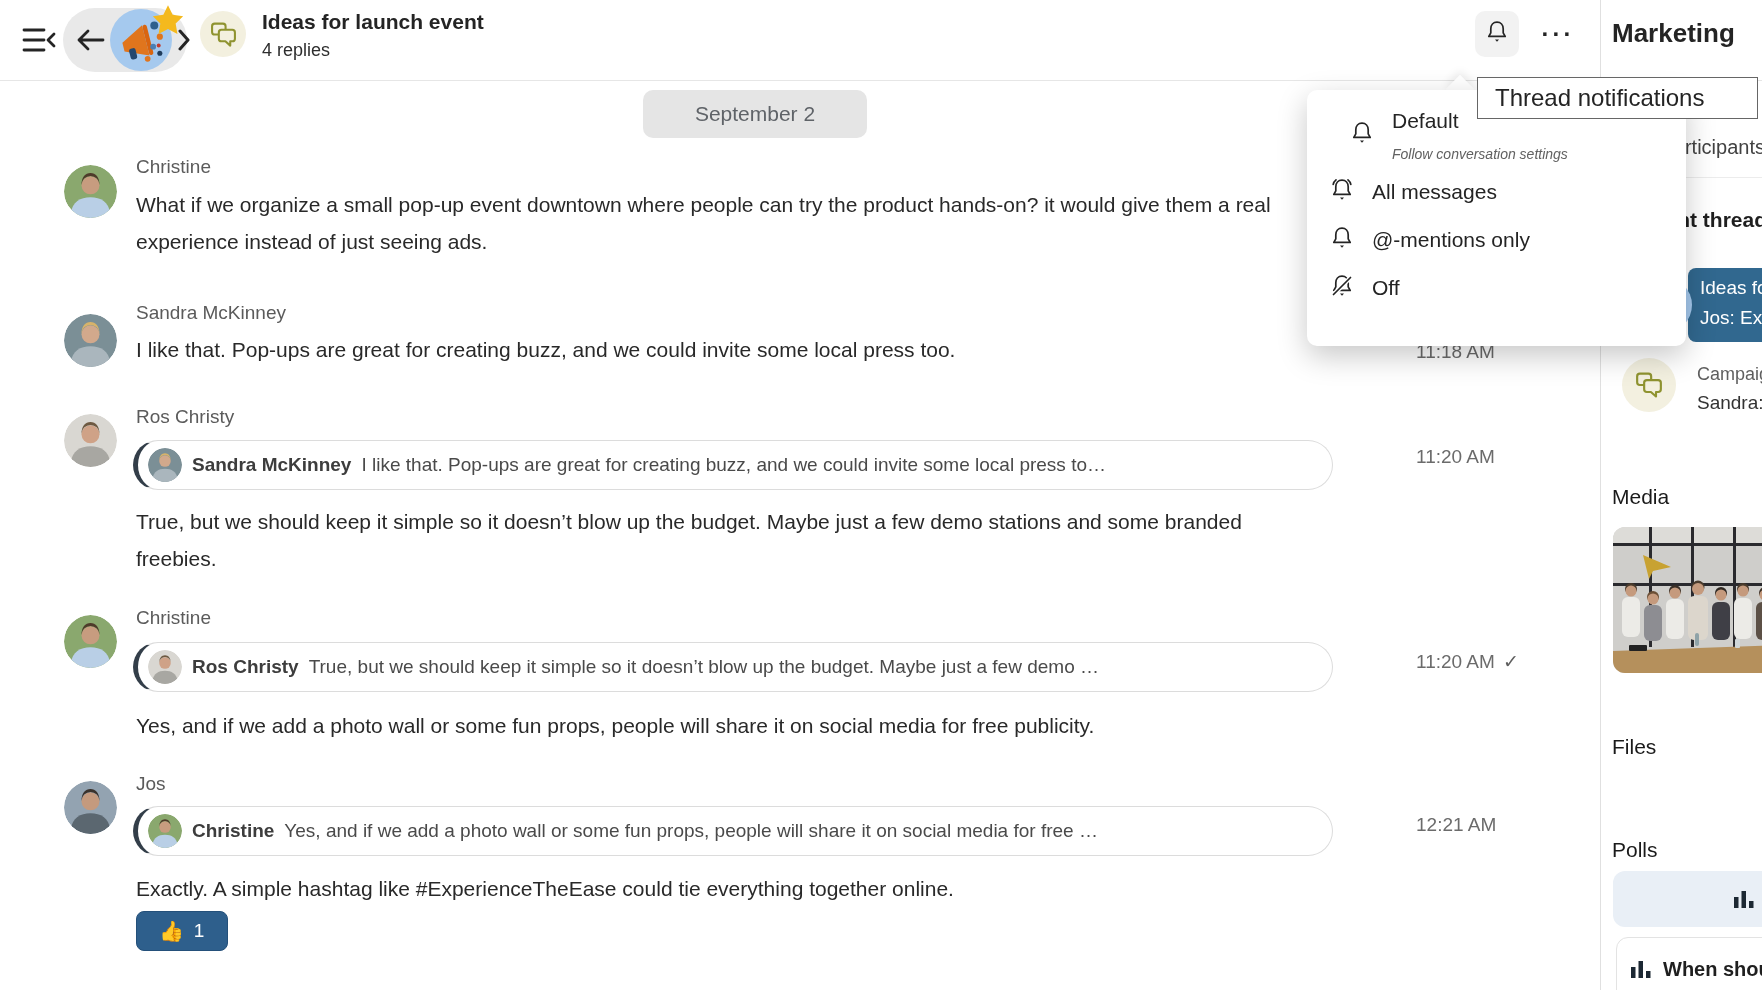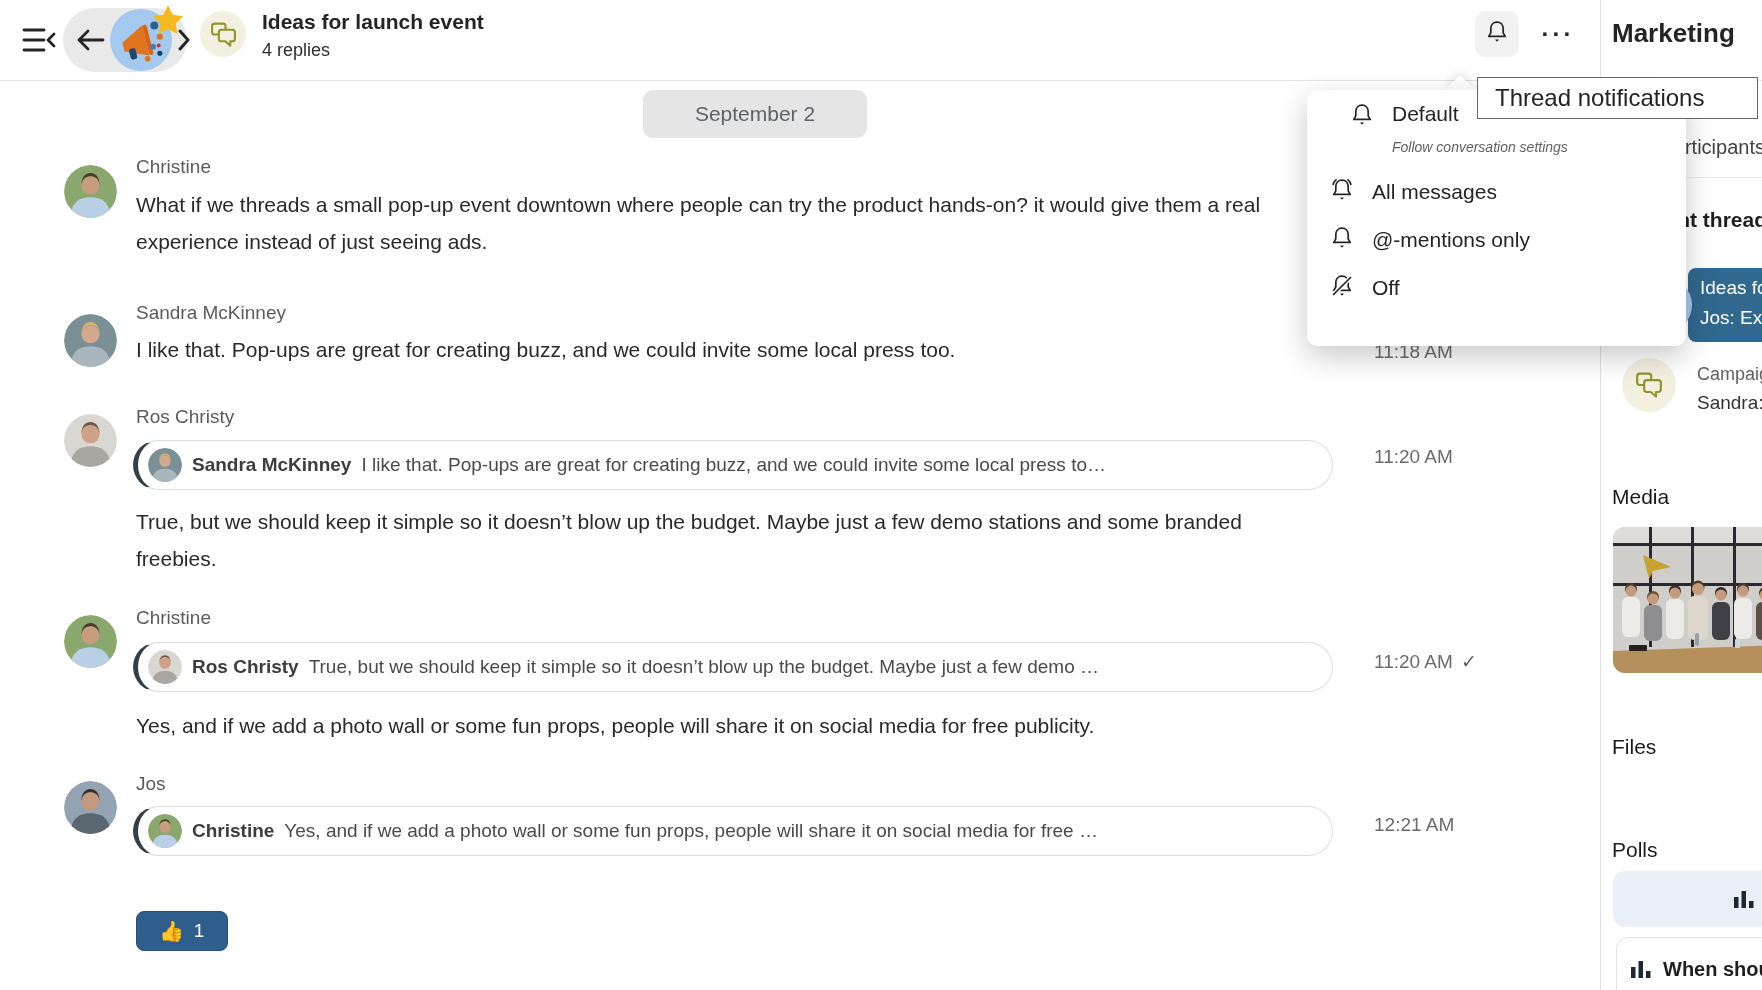--- a/index.html
+++ b/index.html
@@ -26,34 +26,34 @@
              color:#5f6368;font-size:21px;display:flex;align-items:center;justify-content:center;}
   .av{width:53px;height:53px;border-radius:50%;overflow:hidden;}
   .msg-name{font-size:19px;color:#5b5b5b;}
   .msg-text{font-size:21px;color:#292929;line-height:37px;width:1180px;}
   .quote{left:133px;width:1200px;height:50px;background:#fff;border:1px solid #dcdcdc;
          border-left:5px solid #333e49;border-radius:26px;box-sizing:border-box;
          display:flex;align-items:center;gap:10px;padding:0 20px 0 10px;}
   .qav{width:34px;height:34px;border-radius:50%;overflow:hidden;flex:0 0 auto;}
   .qname{font-weight:bold;font-size:19px;color:#3d3d3d;white-space:nowrap;}
   .qtext{font-size:19px;color:#4a4a4a;white-space:nowrap;overflow:hidden;flex:1;}
-  .time{left:1374px;font-size:19px;color:#6b6b6b;white-space:nowrap;}
+  .time{left:1416px;font-size:19px;color:#6b6b6b;white-space:nowrap;}
   .check{color:#5f5f5f;margin-left:8px;font-size:19px;}
   .reaction{left:136px;width:92px;height:40px;border-radius:8px;background:#2e5f8c;border:1px solid #24507a;
             box-sizing:border-box;display:flex;align-items:center;justify-content:center;gap:9px;}
   .reaction .emo{font-size:20px;color:#f4c542;}
   .reaction .cnt{font-size:19px;color:#fff;}
 
   
   .menu{left:1307px;top:90px;width:379px;height:256px;background:#fff;border-radius:10px;
         box-shadow:0 10px 30px rgba(0,0,0,.22);z-index:30;padding:12px 0;box-sizing:border-box;}
   .menu-caret{left:1450px;top:79px;width:20px;height:20px;background:#fff;transform:rotate(45deg);
               box-shadow:-3px -3px 8px rgba(0,0,0,.08);z-index:29;}
   .menu-row{display:flex;align-items:center;gap:17px;padding-left:22px;height:48px;}
-  .menu-row.first{height:66px;align-items:flex-start;padding-left:42px;}
+  .menu-row.first{height:66px;align-items:center;padding-left:42px;}
   .menu-label{font-size:21px;color:#242424;}
   .menu-sub{font-size:14px;color:#616161;margin-top:13px;font-style:italic;}
   .tooltip{left:1477px;top:77px;width:281px;height:42px;background:#fff;border:1px solid #666;
            box-sizing:border-box;z-index:40;display:flex;align-items:center;padding-left:17px;
            font-size:24px;color:#242424;}
 
   
   .sb-border{left:1600px;top:0;width:1px;height:990px;background:#e0e0e0;}
   .sb-title{left:1612px;top:18px;font-size:26px;font-weight:bold;}
   .sb-participants{left:1646px;top:136px;font-size:20px;color:#424242;}
@@ -199,21 +199,21 @@
   </div>
 
   <div class="abs date-pill">September 2</div>
 
   <div class="abs av av-christine" style="left:64px;top:165px;">
     <svg width="53" height="53" viewBox="0 0 56 56">
         <use href="#sym-person"></use>
       </svg>
   </div>
   <div class="abs msg-name" style="left:136px;top:156px;">Christine</div>
-  <div class="abs msg-text" style="left:136px;top:186px;">What if we threads a small pop-up event downtown where people can try the product hands-on? it would give them a real experience instead of just seeing ads.</div>
+  <div class="abs msg-text" style="left:136px;top:186px;">What if we organize a small pop-up event downtown where people can try the product hands-on? it would give them a real experience instead of just seeing ads.</div>
 
   <div class="abs av av-sandra" style="left:64px;top:314px;">
     <svg width="53" height="53" viewBox="0 0 56 56">
         <use href="#sym-person"></use>
       </svg>
   </div>
   <div class="abs msg-name" style="left:136px;top:302px;">Sandra McKinney</div>
   <div class="abs msg-text" style="left:136px;top:331px;">I like that. Pop-ups are great for creating buzz, and we could invite some local press too.</div>
   <div class="abs time" style="top:341px;">11:18 AM</div>
 
@@ -264,20 +264,21 @@
   <div class="abs quote" style="top:806px;">
     <div class="qav av-christine">
       <svg width="34" height="34" viewBox="0 0 56 56">
           <use href="#sym-person"></use>
         </svg>
     </div>
     <span class="qname">Christine</span>
     <span class="qtext">Yes, and if we add a photo wall or some fun props, people will share it on social media for free …</span>
   </div>
   <div class="abs time" style="top:814px;">12:21 AM</div>
+  <div class="abs msg-text" style="left:136px;top:870px;">Exactly. A simple hashtag like #ExperienceTheEase could tie everything together online.</div>
   <div class="abs reaction" style="top:911px;">
     <span class="emo">👍</span>
     <span class="cnt">1</span>
   </div>
 
   <div class="abs sb-border"></div>
   <div class="abs sb-title">Marketing</div>
   <div class="abs sb-participants nowrap">4 participants</div>
   <div class="abs sb-div2"></div>
   <div class="abs sb-threads-h nowrap">Recent threads</div>

